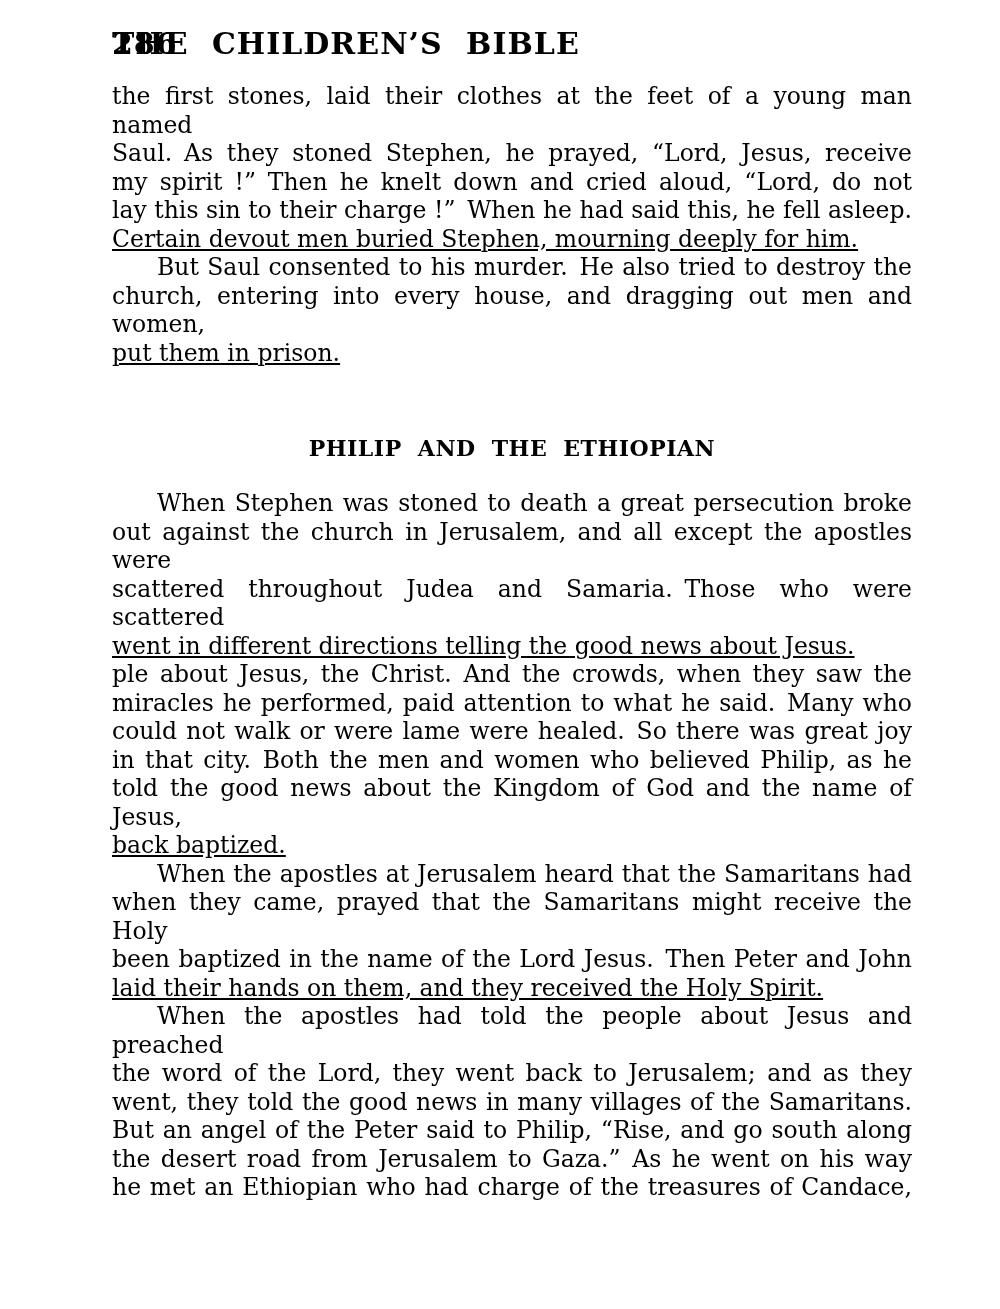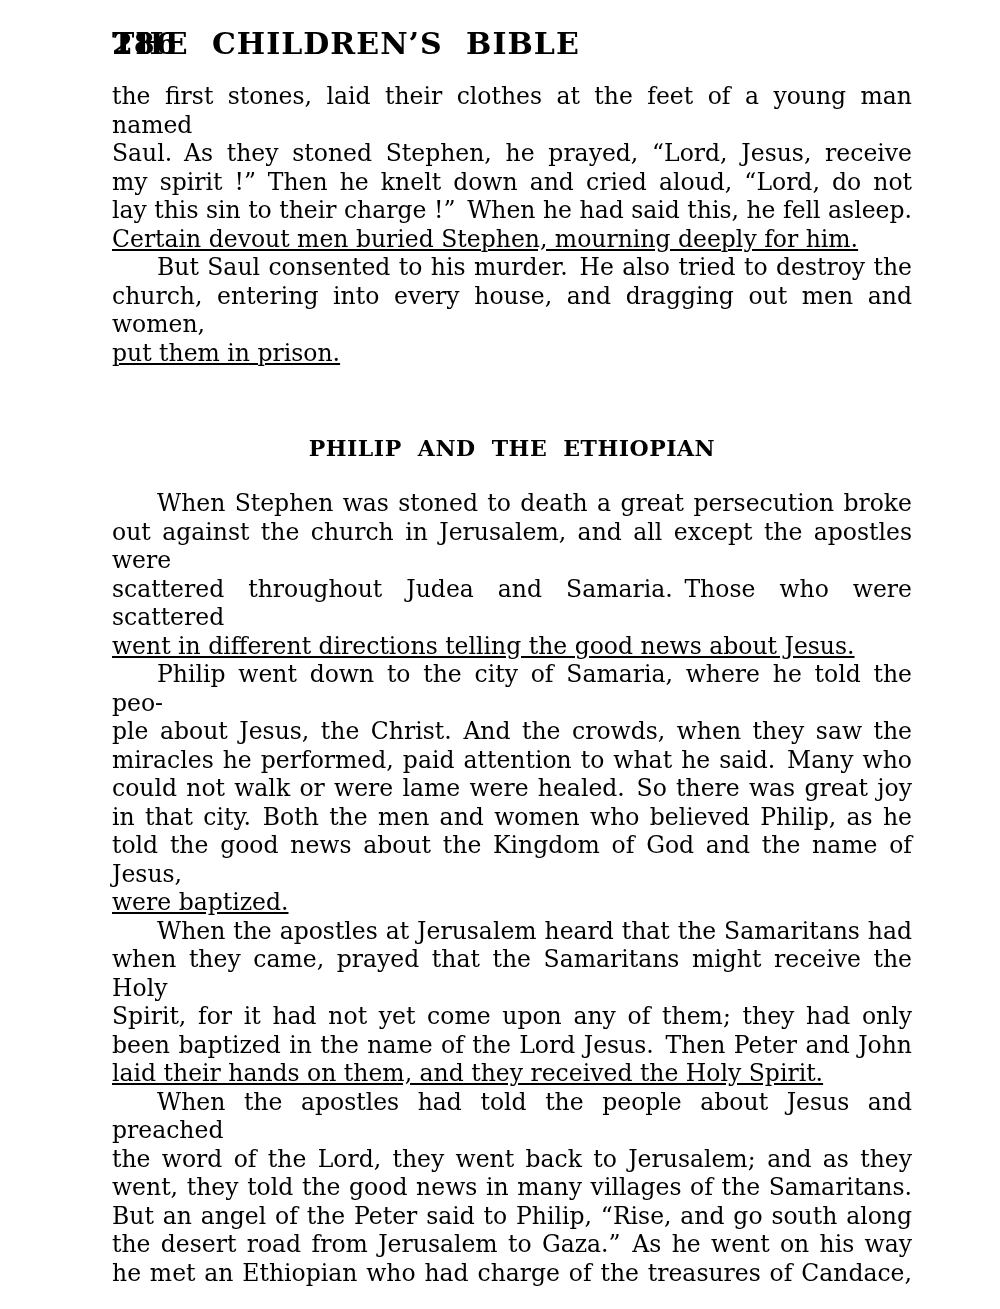--- a/index.html
+++ b/index.html
@@ -84,32 +84,30 @@
         <div class="line last">put them in prison.</div>
       </div>
       <h2 class="section-heading">PHILIP AND THE ETHIOPIAN</h2>
       <div class="paragraph">
         <div class="line first-indented">When Stephen was stoned to death a great persecution broke</div>
         <div class="line">out against the church in Jerusalem, and all except the apostles were</div>
         <div class="line">scattered throughout Judea and Samaria. Those who were scattered</div>
         <div class="line last">went in different directions telling the good news about Jesus.</div>
       </div>
       <div class="paragraph">
-        <div class="line first-indented">Philip went down to the city of Samaria, where he told the peo-</div>
         <div class="line">ple about Jesus, the Christ. And the crowds, when they saw the</div>
         <div class="line">miracles he performed, paid attention to what he said. Many who</div>
         <div class="line">could not walk or were lame were healed. So there was great joy</div>
         <div class="line">in that city. Both the men and women who believed Philip, as he</div>
         <div class="line">told the good news about the Kingdom of God and the name of Jesus,</div>
-        <div class="line last">were baptized.</div>
+        <div class="line last">back baptized.</div>
       </div>
       <div class="paragraph">
         <div class="line first-indented">When the apostles at Jerusalem heard that the Samaritans had</div>
         <div class="line">when they came, prayed that the Samaritans might receive the Holy</div>
-        <div class="line">Spirit, for it had not yet come upon any of them; they had only</div>
         <div class="line">been baptized in the name of the Lord Jesus. Then Peter and John</div>
         <div class="line last">laid their hands on them, and they received the Holy Spirit.</div>
       </div>
       <div class="paragraph">
         <div class="line first-indented">When the apostles had told the people about Jesus and preached</div>
         <div class="line">the word of the Lord, they went back to Jerusalem; and as they</div>
         <div class="line">went, they told the good news in many villages of the Samaritans.</div>
         <div class="line">But an angel of the Peter said to Philip, “Rise, and go south along</div>
         <div class="line">the desert road from Jerusalem to Gaza.” As he went on his way</div>
         <div class="line">he met an Ethiopian who had charge of the treasures of Candace,</div>

